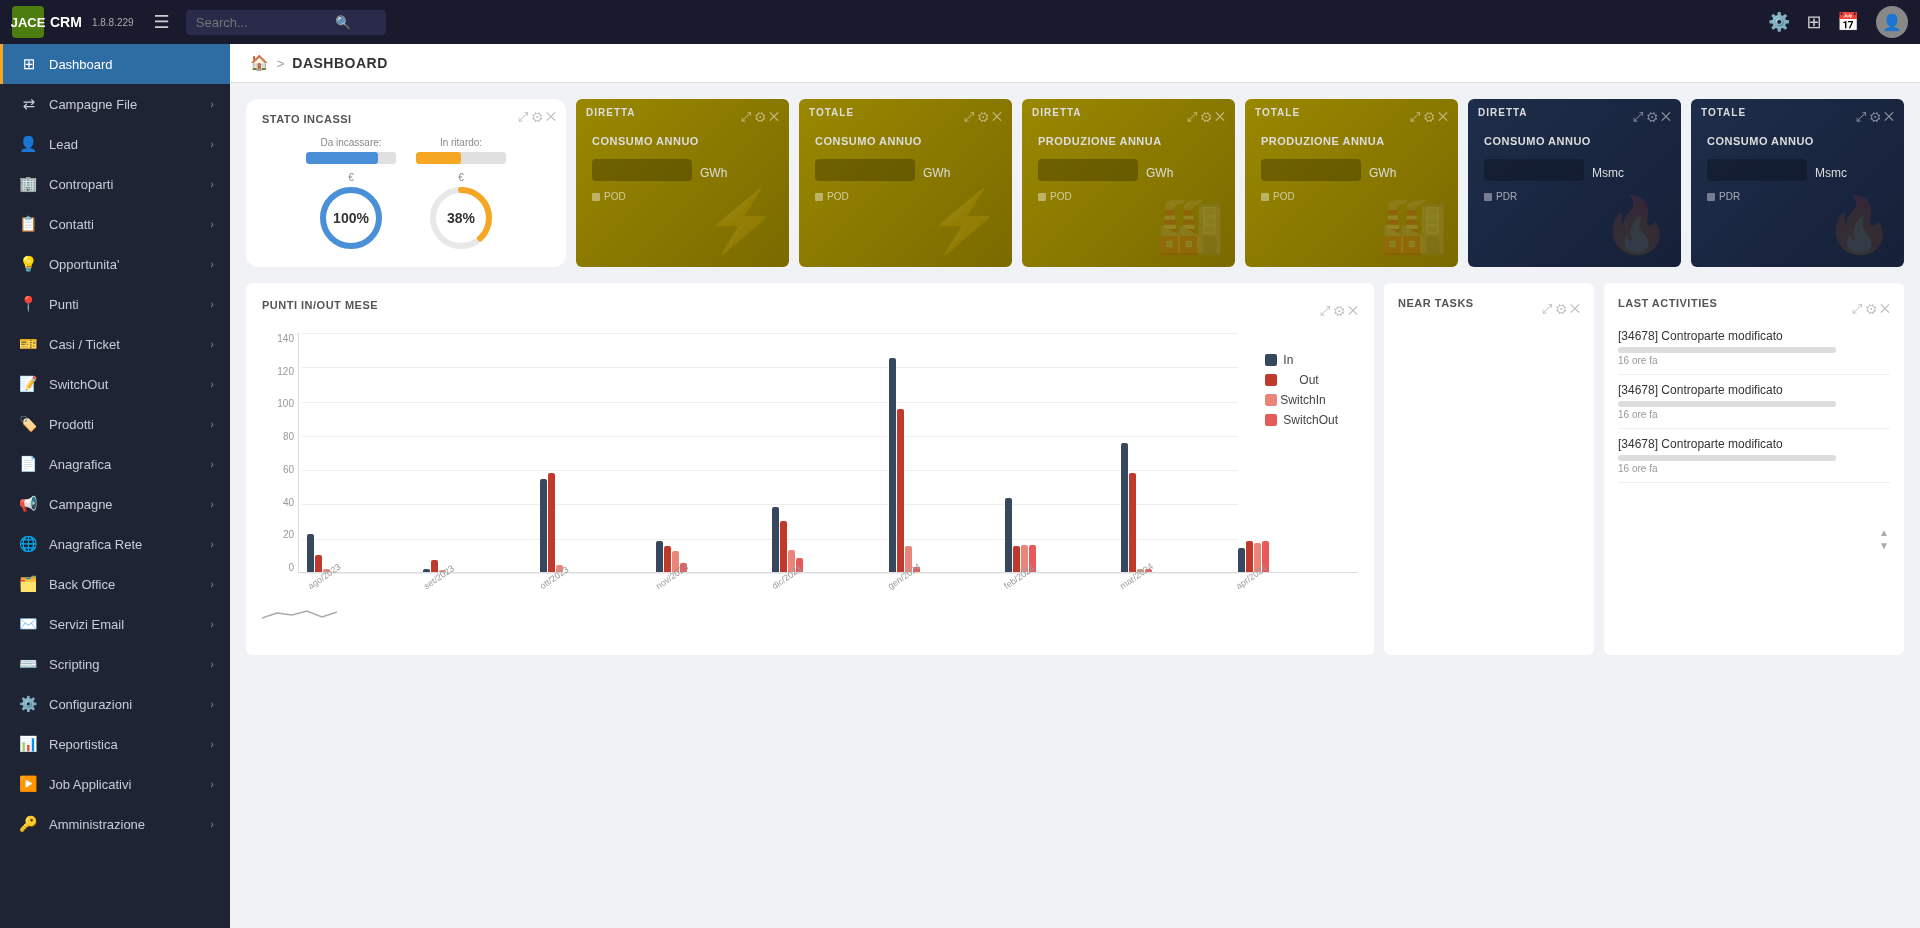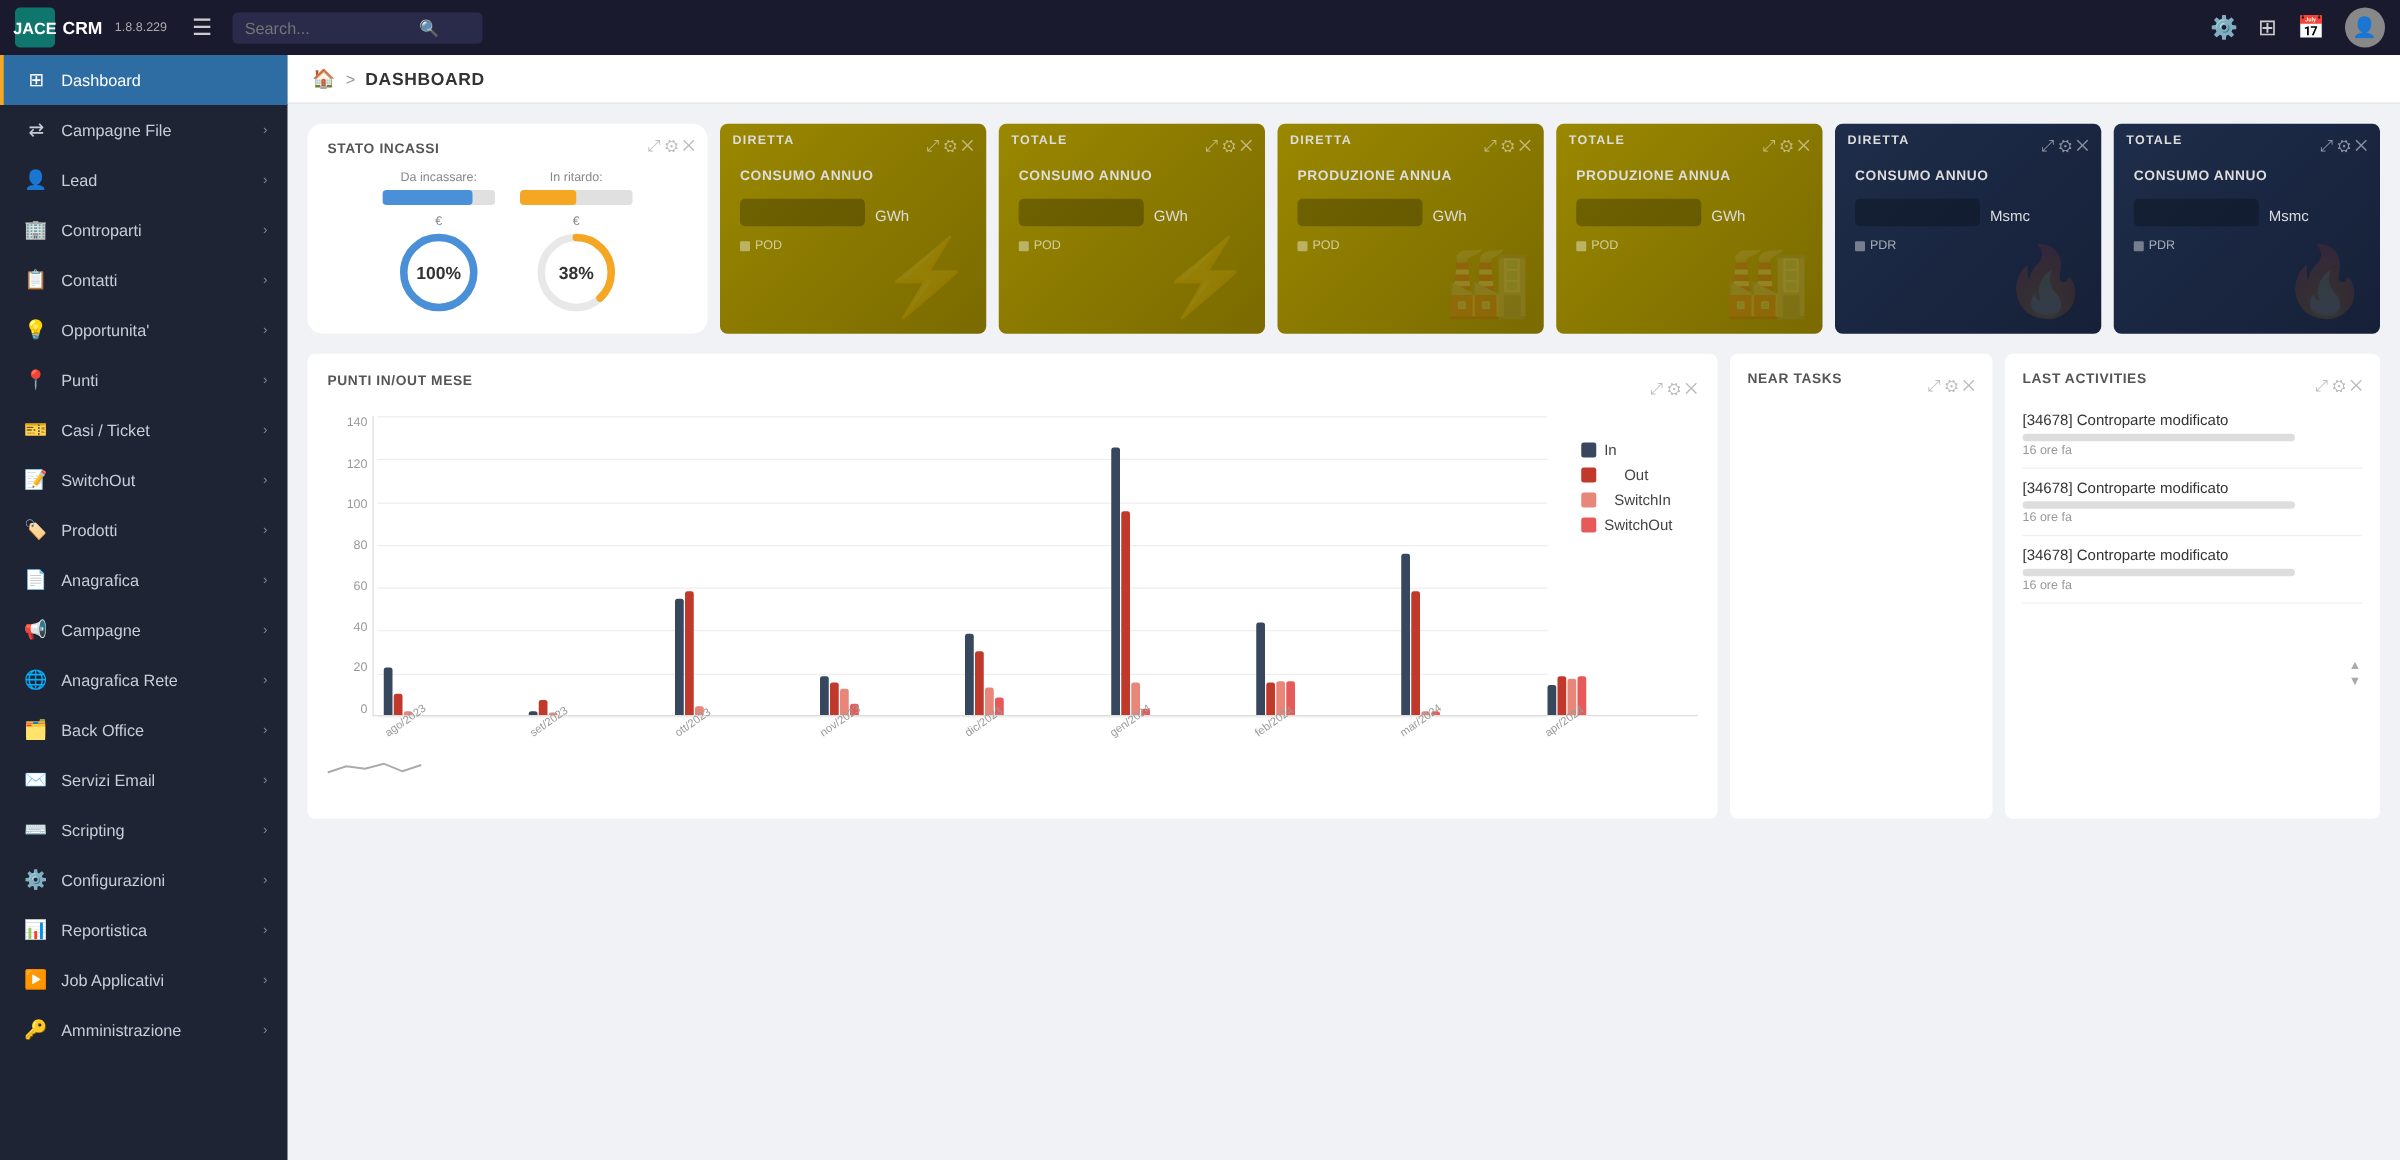--- a/index.html
+++ b/index.html
@@ -1,21 +1,21 @@
 <!DOCTYPE html>
 <html><head>
   <meta charset="utf-8">
   <style>
     * { box-sizing: border-box; margin: 0; padding: 0; }
     body { font-family: 'Segoe UI', Arial, sans-serif; background: #f0f2f5; display: flex; flex-direction: column; height: 928px; overflow: hidden; }
 
     
     .topbar { background: #1a1a2e; height: 44px; display: flex; align-items: center; padding: 0 12px; gap: 10px; flex-shrink: 0; }
     .topbar .logo { display: flex; align-items: center; gap: 6px; margin-right: 10px; }
-    .topbar .logo .logo-icon { width: 32px; height: 32px; background: #0f766e; border-radius: 4px; display: flex; align-items: center; justify-content: center; color: #fff; font-weight: bold; font-size: 13px; }
+    .topbar .logo .logo-icon { width: 32px; height: 32px; background: #4d7c0f; border-radius: 4px; display: flex; align-items: center; justify-content: center; color: #fff; font-weight: bold; font-size: 13px; }
     .topbar .logo .logo-text { color: #fff; font-size: 14px; font-weight: 600; }
     .topbar .logo .version { color: #aaa; font-size: 10px; margin-left: 4px; }
     .topbar .hamburger { color: #ccc; cursor: pointer; font-size: 18px; margin-right: 6px; }
     .topbar .search-box { background: #2a2a4a; border: none; border-radius: 4px; padding: 5px 10px; color: #ccc; font-size: 13px; width: 200px; outline: none; display: flex; align-items: center; }
     .topbar .search-box input { background: transparent; border: none; color: #ccc; font-size: 13px; outline: none; width: 140px; }
     .topbar .search-box .search-btn { color: #888; cursor: pointer; }
     .topbar-right { margin-left: auto; display: flex; align-items: center; gap: 16px; }
     .topbar-right .icon-btn { color: #ccc; font-size: 18px; cursor: pointer; }
     .topbar-right .avatar { width: 32px; height: 32px; border-radius: 50%; background: #888; overflow: hidden; cursor: pointer; }
 
@@ -478,21 +478,21 @@
 
             <div class="chart-legend" id="chart-legend">
                 <div style="display: flex; align-items: center; gap: 6px; font-size: 12px; color: rgb(68, 68, 68);">
                   <div style="width: 12px; height: 12px; background: rgb(55, 71, 94); border-radius: 2px;"></div>
                   <span>In</span>
                 </div>
                 <div style="display: flex; align-items: center; gap: 22px; font-size: 12px; color: rgb(68, 68, 68);">
                   <div style="width: 12px; height: 12px; background: rgb(192, 57, 43); border-radius: 2px;"></div>
                   <span>Out</span>
                 </div>
-                <div style="display: flex; align-items: center; gap: 14px; font-size: 12px; color: rgb(68, 68, 68);">
+                <div style="display: flex; align-items: center; gap: 3px; font-size: 12px; color: rgb(68, 68, 68);">
                   <div style="width: 12px; height: 12px; background: rgb(232, 134, 122); border-radius: 2px;"></div>
                   <span>SwitchIn</span>
                 </div>
                 <div style="display: flex; align-items: center; gap: 6px; font-size: 12px; color: rgb(68, 68, 68);">
                   <div style="width: 12px; height: 12px; background: rgb(232, 90, 90); border-radius: 2px;"></div>
                   <span>SwitchOut</span>
                 </div>
               </div>
 
             <div class="chart-miniline">

